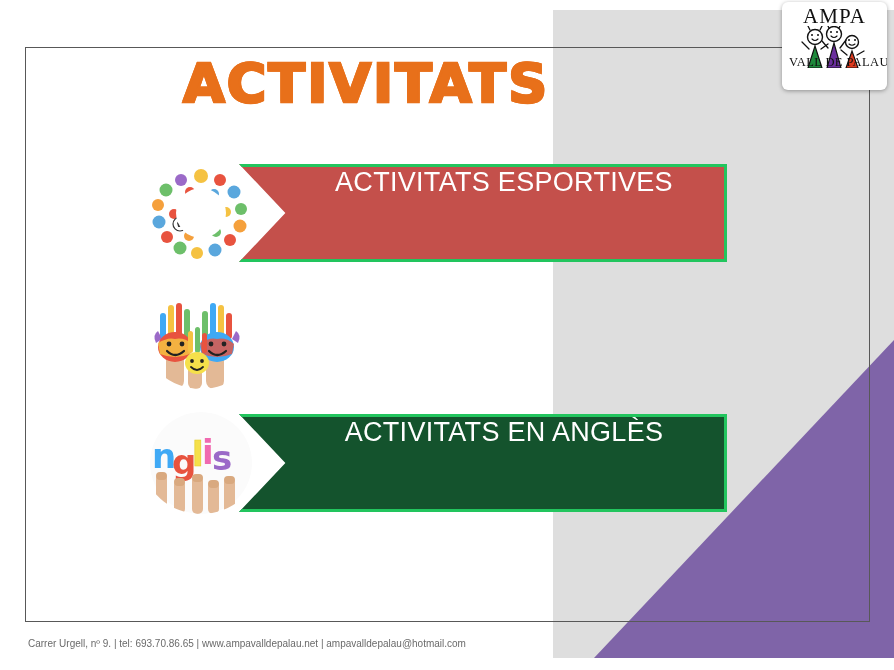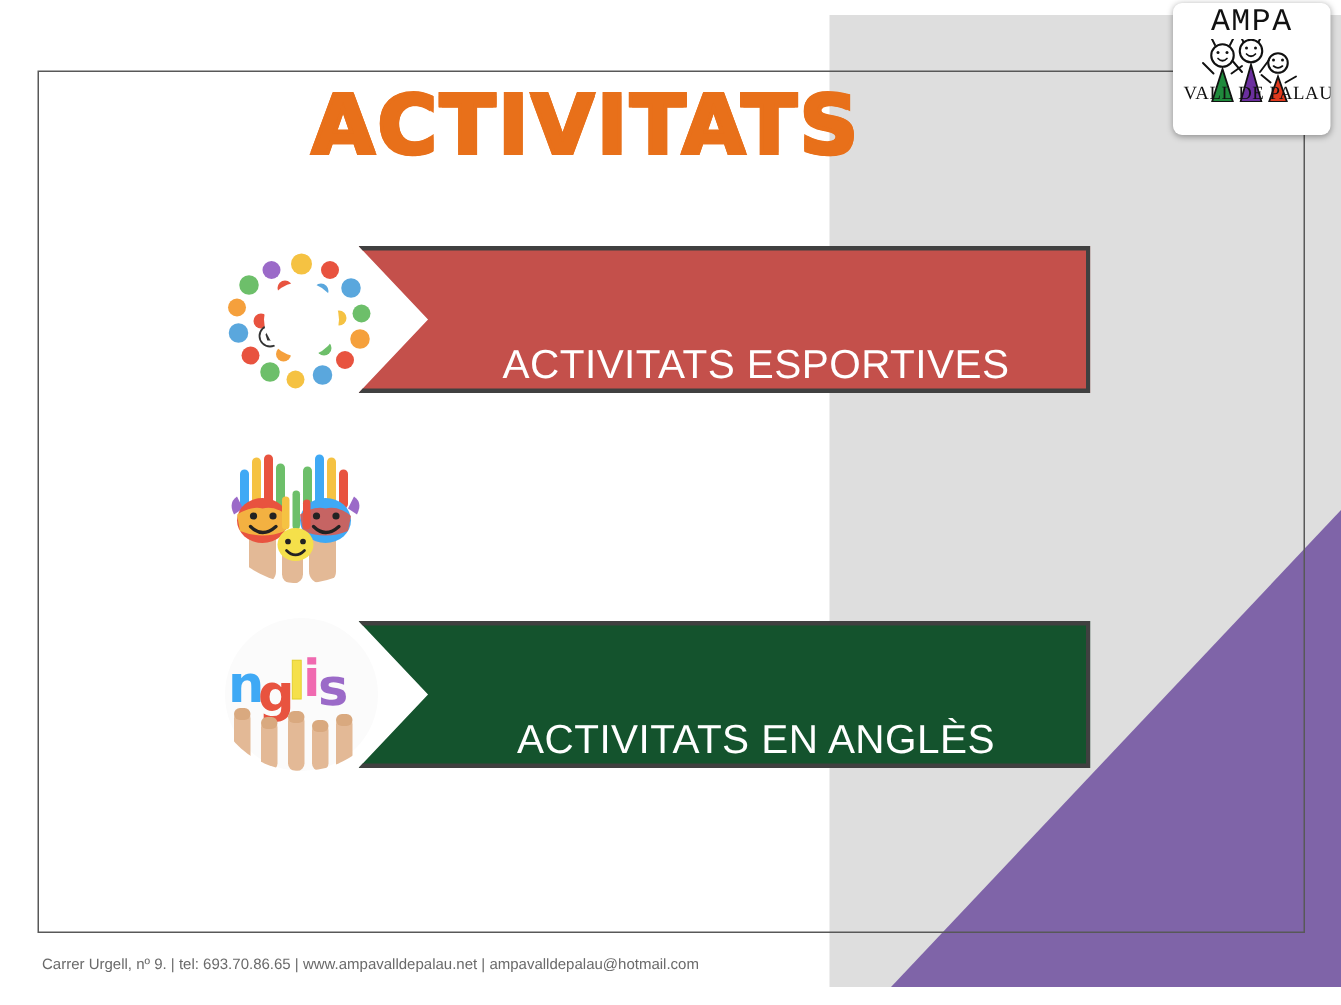--- a/index.html
+++ b/index.html
@@ -56,21 +56,21 @@
     width: 845px;
     height: 575px;
     border: 1.5px solid #585858;
     box-sizing: border-box;
     pointer-events: none;
   }
 
   
   .title {
     position: absolute;
-    left: 41px;
+    left: 16px;
     top: 52px;
     width: 700px;
     text-align: center;
     font-family: "DejaVu Sans", sans-serif;
     font-weight: bold;
     font-size: 54px;
     letter-spacing: 2px;
     color: #e8701a;
     -webkit-text-stroke: 2.5px #e8701a;
     text-shadow: 1px 1px 0 #e8701a, -1px 1px 0 #e8701a, 1px -1px 0 #e8701a, -1px -1px 0 #e8701a;
@@ -87,25 +87,25 @@
   .banner-row.r1 { top: 162px; }
   .banner-row.r2 { top: 287px; }
   .banner-row.r3 { top: 412px; }
 
   .banner-shape {
     position: absolute;
     left: 95px;
     top: 2px;
     width: 488px;
     height: 98px;
-    border: 3px solid #404040;
+    border: 3px solid #22c55e;
     box-sizing: border-box;
     clip-path: polygon(0% 0%, 100% 0%, 100% 100%, 0% 100%, 9.5% 50%);
     display: flex;
-    align-items: flex-end;
+    align-items: flex-start;
     justify-content: center;
   }
   .banner-label {
     color: #ffffff;
     font-family: "Liberation Sans", sans-serif;
     font-size: 27px;
     font-weight: 400;
     letter-spacing: 0.3px;
     white-space: nowrap;
     padding-left: 42px;
@@ -146,21 +146,21 @@
     border-radius: 6px;
     box-shadow: 0 1px 4px rgba(0,0,0,0.35);
     overflow: hidden;
   }
   .logo-title {
     position: absolute;
     top: 2px;
     left: 0;
     width: 105px;
     text-align: center;
-    font-family: Liberation Mono, monospace;
+    font-family: Liberation Serif, serif;
     font-size: 21px;
     letter-spacing: 1px;
     color: #111111;
   }
   .logo-sub {
     position: absolute;
     bottom: 20px;
     left: 0;
     width: 114px;
     text-align: center;

